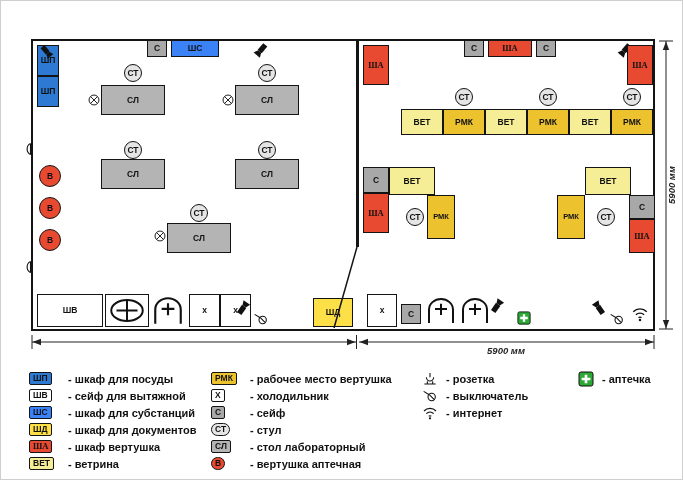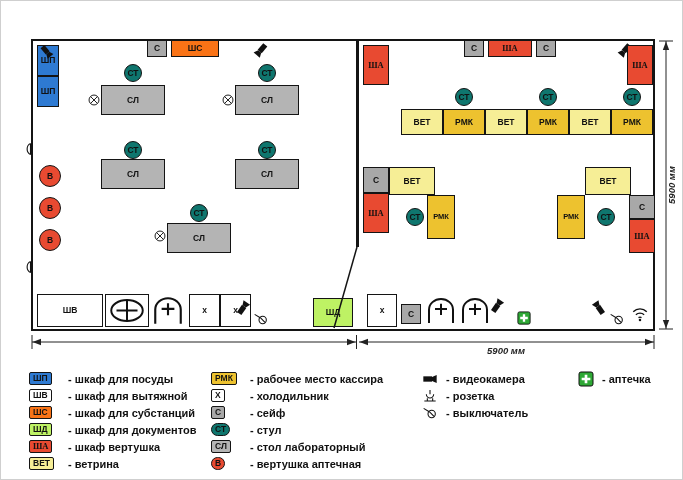--- a/index.html
+++ b/index.html
@@ -5,30 +5,30 @@
   html,body{margin:0;padding:0;background:#fff;}
   .canvas{position:relative;width:683px;height:480px;background:#fff;overflow:hidden;
           font-family:"Liberation Sans","DejaVu Sans",sans-serif;border:1px solid #cfcfcf;box-sizing:border-box;}
   .plan-outline{position:absolute;left:30px;top:38px;width:624px;height:292px;border:2px solid #141414;box-sizing:border-box;background:#fff;}
   .mid-wall{position:absolute;left:355px;top:38px;width:3px;height:208px;background:#141414;}
   #furniture-layer .fitem{position:absolute;box-sizing:border-box;display:flex;align-items:center;justify-content:center;
           font-weight:bold;font-size:8.5px;color:#111;line-height:1;text-align:center;}
   .fitem.box{border:1.5px solid #141414;}
   .t-shp{background:#2e7ad2;}
   .t-shv{background:#fff;}
-  .t-shs{background:#f97316;}
-  .t-shd{background:#bef264;}
+  .t-shs{background:#3b82f6;}
+  .t-shd{background:#fde047;}
   .t-sha{background:#e84a31;font-family:Liberation Serif, serif;}
   .t-vet{background:#f6ee96;}
   .t-rmk{background:#edc22f;}
   .t-c{background:#a8a8a8;}
   .t-sl{background:#b4b4b4;}
   .t-x{background:#fff;}
   .t-sink{background:#fff;}
-  .t-st{background:#0f766e;border-radius:50%;font-size:7px;}
+  .t-st{background:#e5e5e5;border-radius:50%;font-size:7px;}
   .t-v{background:#e84a31;border-radius:50%;}
   .fitem svg{width:100%;height:100%;display:block;}
   svg.overlay{position:absolute;left:0;top:0;width:683px;height:480px;pointer-events:none;}
   .dim{position:absolute;font-size:9.5px;font-style:italic;color:#222;font-weight:bold;}
   .dim-left{left:120px;top:344px;width:140px;text-align:center;}
   .dim-right{left:435px;top:344px;width:140px;text-align:center;}
   .dim-vert{left:641px;top:178px;width:60px;height:12px;text-align:center;transform:rotate(-90deg);}
   .legend{position:absolute;left:28px;top:369px;display:flex;}
   .legend-col{display:flex;flex-direction:column;}
   .legend-col.c1{width:182px;}
@@ -244,21 +244,21 @@
         <div class="legend-row">
           <span class="legend-keywrap">
             <span class="legend-key t-shp">ШП</span>
           </span>
           <span class="legend-desc">- шкаф для посуды</span>
         </div>
         <div class="legend-row">
           <span class="legend-keywrap">
             <span class="legend-key t-shv">ШВ</span>
           </span>
-          <span class="legend-desc">- шкаф для вытяжной</span>
+          <span class="legend-desc">- сейф для вытяжной</span>
         </div>
         <div class="legend-row">
           <span class="legend-keywrap">
             <span class="legend-key t-shs">ШС</span>
           </span>
           <span class="legend-desc">- шкаф для субстанций</span>
         </div>
         <div class="legend-row">
           <span class="legend-keywrap">
             <span class="legend-key t-shd">ШД</span>
@@ -276,21 +276,21 @@
             <span class="legend-key t-vet">ВЕТ</span>
           </span>
           <span class="legend-desc">- ветрина</span>
         </div>
       </div>
       <div class="legend-col c2">
         <div class="legend-row">
           <span class="legend-keywrap">
             <span class="legend-key t-rmk">РМК</span>
           </span>
-          <span class="legend-desc">- рабочее место кассира</span>
+          <span class="legend-desc">- рабочее место вертушка</span>
         </div>
         <div class="legend-row">
           <span class="legend-keywrap">
             <span class="legend-key t-x">Х</span>
           </span>
           <span class="legend-desc">- холодильник</span>
         </div>
         <div class="legend-row">
           <span class="legend-keywrap">
             <span class="legend-key t-c">С</span>
@@ -310,46 +310,46 @@
           <span class="legend-desc">- стол лабораторный</span>
         </div>
         <div class="legend-row">
           <span class="legend-keywrap">
             <span class="legend-key t-v">В</span>
           </span>
           <span class="legend-desc">- вертушка аптечная</span>
         </div>
       </div>
       <div class="legend-col c3">
-        <div class="legend-row">
-          <span class="legend-icon">
-            <svg viewBox="0 0 24 20">
-              <rect x="2" y="6" width="13" height="8" fill="#111"></rect>
-              <path d="M15 7 L22 4 V16 L15 13 Z" fill="#111"></path>
-            </svg>
-          </span>
-          <span class="legend-desc">- видеокамера</span>
-        </div>
         <div class="legend-row">
           <span class="legend-icon">
             <svg viewBox="0 0 24 24">
               <path d="M12 3 V9.5 M6.5 9.5 A5.5 5.5 0 0 0 17.5 9.5 M3.5 19.5 H20.5 M8 19.5 V15.5 M16 19.5 V15.5" fill="none" stroke="#111" stroke-width="1.6"></path>
             </svg>
           </span>
           <span class="legend-desc">- розетка</span>
         </div>
         <div class="legend-row">
           <span class="legend-icon">
             <svg viewBox="0 0 24 24">
               <circle cx="14.5" cy="13.5" r="5.5" fill="none" stroke="#111" stroke-width="1.6"></circle>
               <path d="M2.5 5 L10.8 10.2 M11 10 L18 17" stroke="#111" stroke-width="1.6" fill="none"></path>
             </svg>
           </span>
           <span class="legend-desc">- выключатель</span>
         </div>
+        <div class="legend-row">
+          <span class="legend-icon">
+            <svg viewBox="0 0 24 24">
+              <path d="M3 9 A12.5 12.5 0 0 1 21 9 M6.5 13 A8 8 0 0 1 17.5 13 M10 16.8 A3.6 3.6 0 0 1 14 16.8" fill="none" stroke="#111" stroke-width="1.8"></path>
+              <circle cx="12" cy="20" r="1.7" fill="#111"></circle>
+            </svg>
+          </span>
+          <span class="legend-desc">- интернет</span>
+        </div>
       </div>
       <div class="legend-col c4">
         <div class="legend-row">
           <span class="legend-icon">
             <svg viewBox="0 0 24 24">
               <rect x="1.5" y="1.5" width="21" height="21" rx="3" fill="#2ea835" stroke="#111" stroke-width="1.5"></rect>
               <path d="M12 5.5 V18.5 M5.5 12 H18.5" stroke="#fff" stroke-width="4"></path>
             </svg>
           </span>
           <span class="legend-desc">- аптечка</span>

